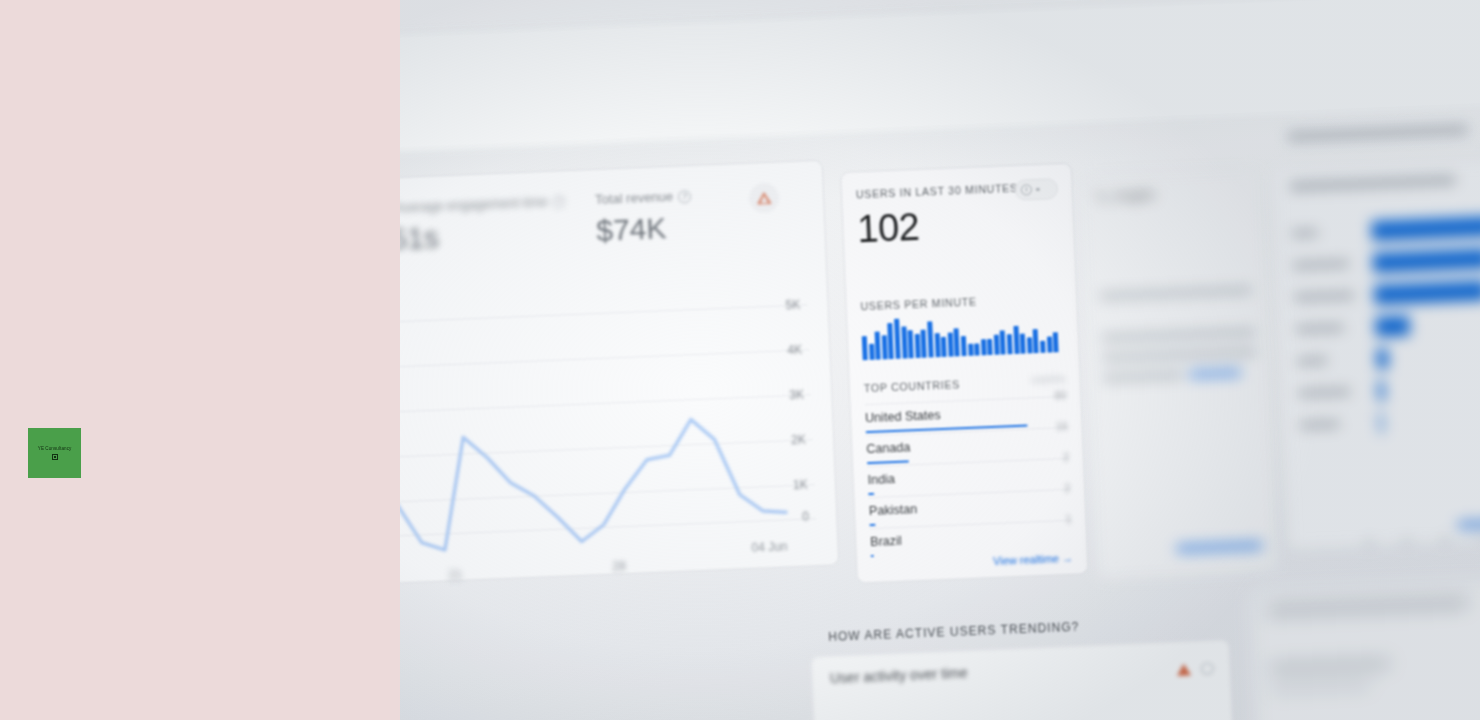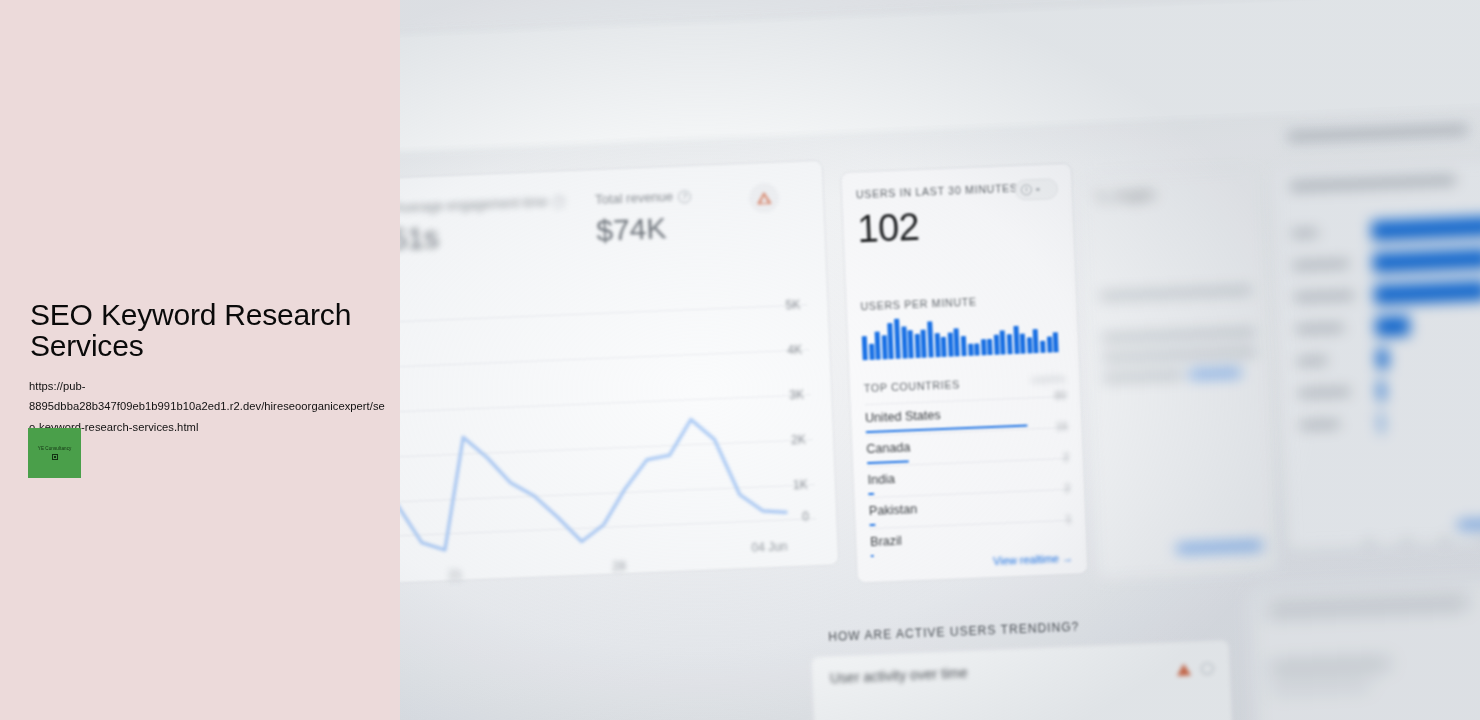--- a/index.html
+++ b/index.html
@@ -162,22 +162,20 @@
 
   #card-bottom-right{ left:850px; top:590px; width:300px; height:200px; background:#f7f8f9;}
   #br-l1{ position:absolute; left:16px; top:16px; width:200px;height:9px;background:#bcc1c7;border-radius:3px;}
   #br-l2{ position:absolute; left:16px; top:74px; width:120px;height:8px;background:#bfc4ca;border-radius:3px;}
   #br-l3{ position:absolute; left:16px; top:96px; width:100px;height:6px;background:#cfd3d8;border-radius:3px;}
 </style>
 </head>
 <body>
 
 <div id="left-panel">
-  <h1 id="page-title">SEO Keyword Research Services</h1>
-  <div id="page-url">https://pub-8895dbba28b347f09eb1b991b10a2ed1.r2.dev/hireseoorganicexpert/seo-keyword-research-services.html</div>
   <div id="brand-logo">
     <span class="lg-text">YE Consultancy</span>
     <span class="lg-mark"></span>
   </div>
 </div>
 
 <div id="photo-area">
 
   <div class="panel screen-rot b4" id="top-strip-a"></div>
   <div class="panel screen-rot b3" id="top-strip-b"></div>

